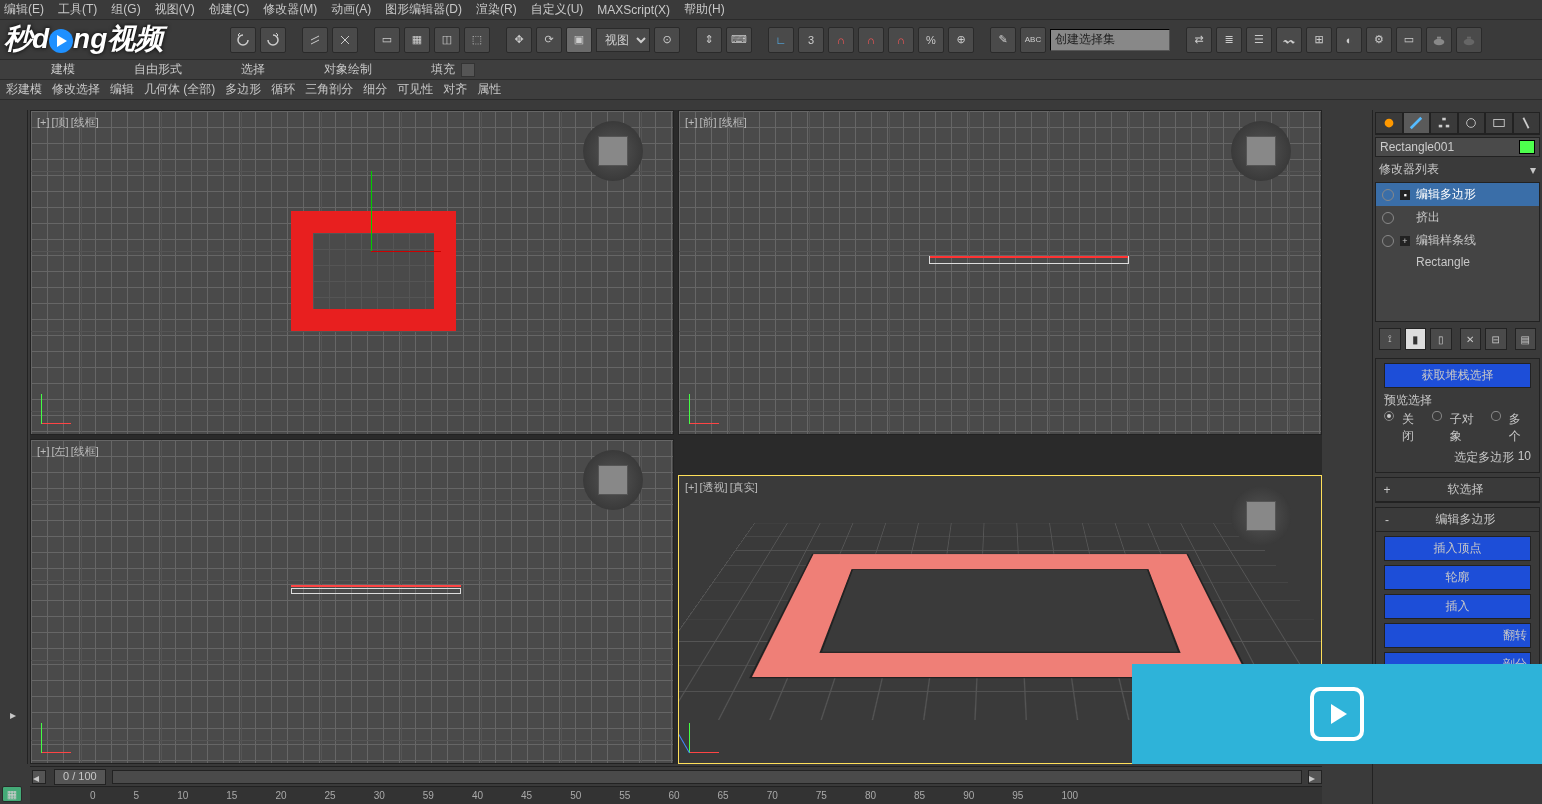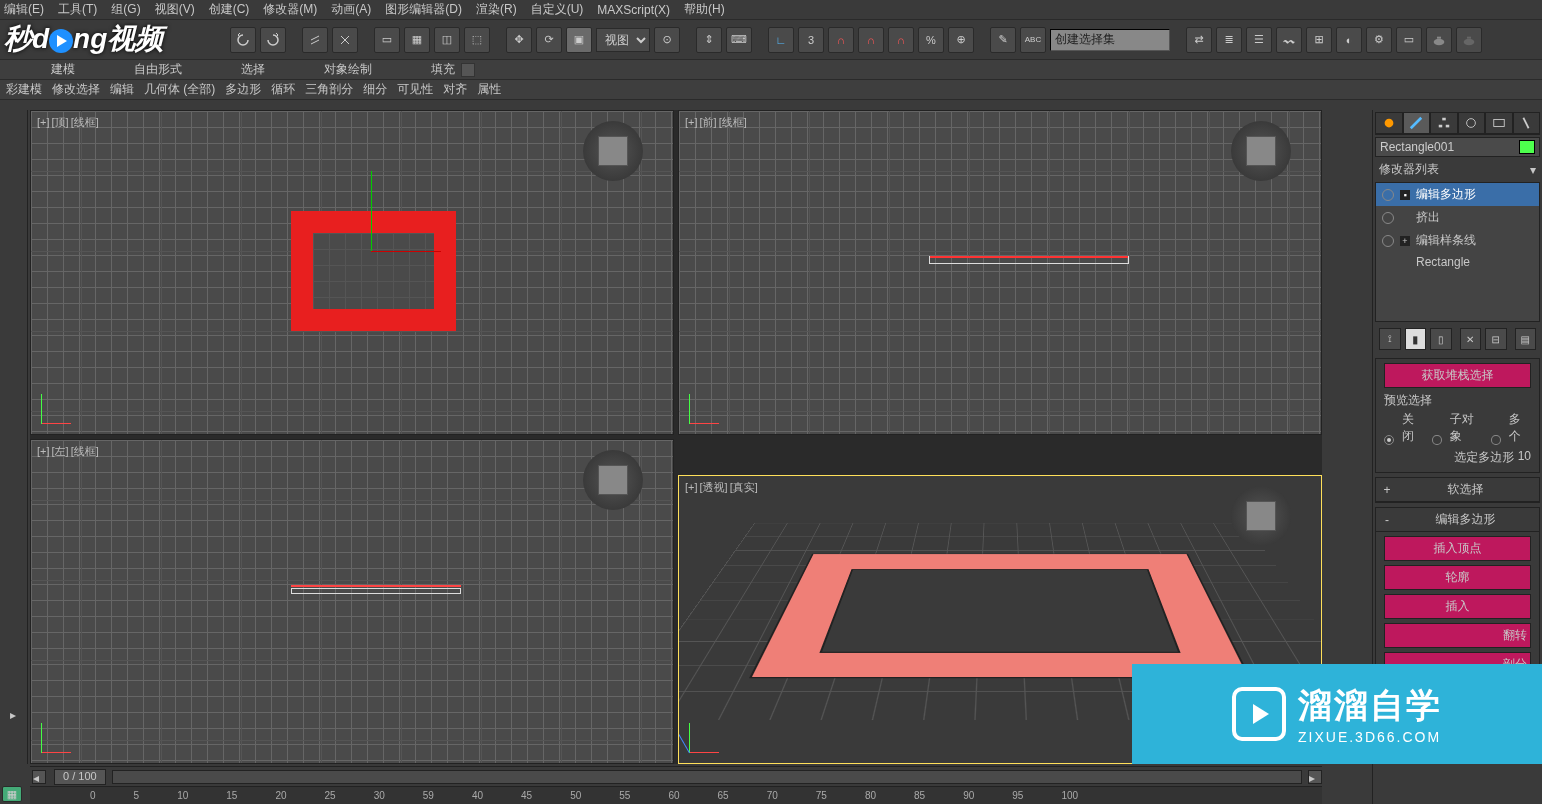--- a/index.html
+++ b/index.html
@@ -88,22 +88,22 @@
 .mod-item{padding:3px 6px;display:flex;align-items:center;gap:6px;}
 .mod-item.sel{background:#3a6ea8;color:#fff;}
 .mod-item .eye{width:12px;height:12px;border:1px solid #888;border-radius:50%;}
 .mod-item .plus{width:10px;height:10px;background:#222;display:flex;align-items:center;justify-content:center;font-size:9px;}
 .stack-btns{display:flex;gap:4px;padding:4px;justify-content:space-between;}
 .stack-btns .sb{width:22px;height:22px;background:#4a4a4a;border:1px solid #222;display:flex;align-items:center;justify-content:center;font-size:10px;}
 .rollout{border:1px solid #222;background:#3a3a3a;margin-top:2px;}
 .rollout-h{background:#3a3a3a;padding:3px 6px;text-align:center;border-bottom:1px solid #222;display:flex;align-items:center;gap:6px;}
 .rollout-h .pm{width:10px;}
 .rollout-body{padding:4px 8px;}
-.wide-btn{width:100%;background:#be185d;border:1px solid #222;padding:3px;text-align:center;margin-bottom:4px;}
-.radio-row{display:flex;gap:8px;align-items:flex-end;padding:2px 0;}
+.wide-btn{width:100%;background:#1d4ed8;border:1px solid #222;padding:3px;text-align:center;margin-bottom:4px;}
+.radio-row{display:flex;gap:8px;align-items:flex-start;padding:2px 0;}
 .radio{width:10px;height:10px;border:1px solid #888;border-radius:50%;display:inline-block;}
 .radio.on::after{content:"";display:block;width:4px;height:4px;background:#ccc;border-radius:50%;margin:2px;}
 .count-row{display:flex;justify-content:flex-end;padding:2px 0;}
 
 
 .left-dock{position:absolute;top:110px;left:0;width:28px;bottom:40px;background:#3a3a3a;border-right:1px solid #222;}
 .left-dock .play{position:absolute;bottom:40px;left:4px;width:18px;height:18px;display:flex;align-items:center;justify-content:center;}
 
 
 .timeline{position:absolute;bottom:18px;left:30px;right:220px;height:20px;background:#3a3a3a;border-top:1px solid #222;display:flex;align-items:center;}
@@ -459,17 +459,13 @@
     <span>95</span>
     <span>100</span>
 </div>
 
 <div style="position:absolute;bottom:2px;left:2px;display:flex;gap:2px">
   <div class="tbtn" style="width:20px;height:16px;background:#4a7;">▦</div>
 </div>
 
 <div class="zixue">
   <div class="ring"></div>
-  <div class="txt">
-    <div class="big">溜溜自学</div>
-    <div class="small">ZIXUE.3D66.COM</div>
-  </div>
 </div>
 
 </body></html>

